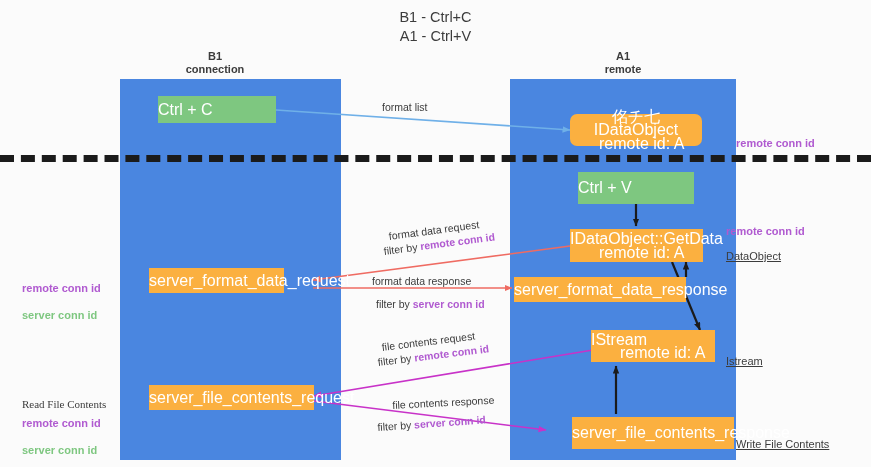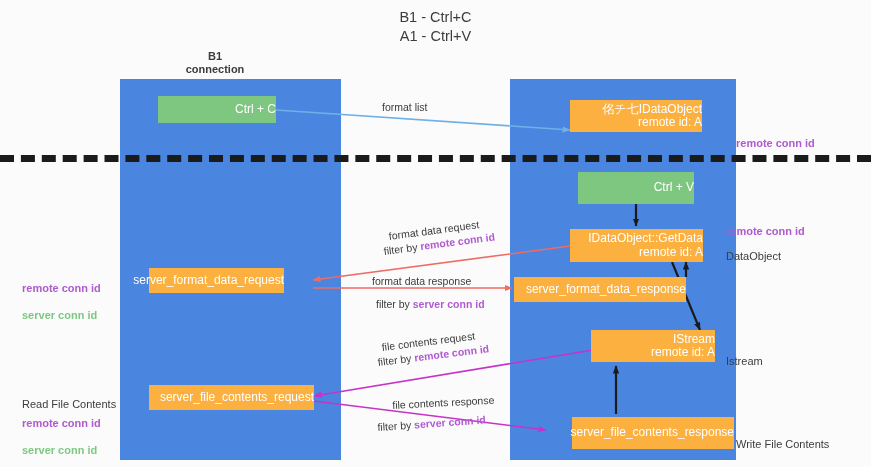--- a/index.html
+++ b/index.html
@@ -32,39 +32,39 @@
   
   .divider{
     position:absolute;left:0;top:155px;width:871px;height:0;
     border-top:7px dashed #1b1b1b;
   }
 
   
   .box{
     position:absolute;box-sizing:border-box;
     display:flex;flex-direction:column;
-    align-items:flex-end;justify-content:center;
-    color:#ffffff;font-size:12px;line-height:13.5px;
+    align-items:flex-start;justify-content:center;
+    color:#ffffff;font-size:16px;line-height:13.5px;
     text-align:center;
   }
   .box.green{background:#7ec780;}
   .box.orange{background:#fbb040;}
   .box .l2{display:block;padding-left:29px;}
 
   
   .side{
     position:absolute;font-size:11px;line-height:13.5px;
     white-space:pre-line;
   }
   .side.purple{color:#b05ad0;font-weight:bold;}
-  .side.dark{color:#3c3c3c;}
+  .side.dark{color:#3c3c3c;text-decoration:underline;}
   .sl{display:block;}
   .sl.purple{color:#b05ad0;font-weight:bold;}
   .sl.green{color:#7ec780;font-weight:bold;}
-  .sl.dark{color:#3c3c3c;font-weight:normal;}
+  .sl.dark{color:#3c3c3c;font-weight:normal;font-family:Liberation Serif, serif;}
 
   
   .ann{
     position:absolute;font-size:10.5px;line-height:13px;
     color:#3c3c3c;white-space:nowrap;transform-origin:left top;
   }
   .ann .pp{color:#b05ad0;font-weight:bold;}
 
   svg.wires{position:absolute;left:0;top:0;width:871px;height:467px;
             overflow:visible;pointer-events:none;}
@@ -72,20 +72,22 @@
 </head>
 <body>
 
 <div class="stage">
 
   <div class="title">B1 - Ctrl+C
 A1 - Ctrl+V</div>
 
   <div class="colhead" style="left:145px;top:50px;width:140px;">B1
 connection</div>
+  <div class="colhead" style="left:553px;top:50px;width:140px;">A1
+remote</div>
 
   <div class="lane" style="left:120px;top:79px;width:221px;height:381px;"></div>
   <div class="lane" style="left:510px;top:79px;width:226px;height:381px;"></div>
 
   <svg class="wires">
     <defs>
       <marker id="ar-blue" markerWidth="9" markerHeight="9" refX="7.5" refY="3.2" orient="auto" markerUnits="userSpaceOnUse">
         <path d="M0,0 L8,3.2 L0,6.4 z" fill="#6fb0e8"></path>
       </marker>
       <marker id="ar-red" markerWidth="9" markerHeight="9" refX="7.5" refY="3.2" orient="auto" markerUnits="userSpaceOnUse">
@@ -117,21 +119,21 @@
 
     <line x1="616" y1="414" x2="616" y2="366" stroke="#1b1b1b" stroke-width="2.2" marker-end="url(#ar-blk)"></line>
   </svg>
 
   <div class="divider"></div>
 
   <div class="box green" style="left:158px;top:96px;width:118px;height:27px;">
     <span>Ctrl + C</span>
   </div>
 
-  <div class="box orange" style="left:570px;top:100px;width:132px;height:32px;">
+  <div class="box orange" style="left:570px;top:114px;width:132px;height:32px;border-radius:7px;">
     <span>佲チ七IDataObject</span>
     <span class="l2">remote id: A</span>
   </div>
 
   <div class="box green" style="left:578px;top:172px;width:116px;height:32px;">
     <span>Ctrl + V</span>
   </div>
 
   <div class="box orange" style="left:570px;top:229px;width:133px;height:33px;">
     <span>IDataObject::GetData</span>

